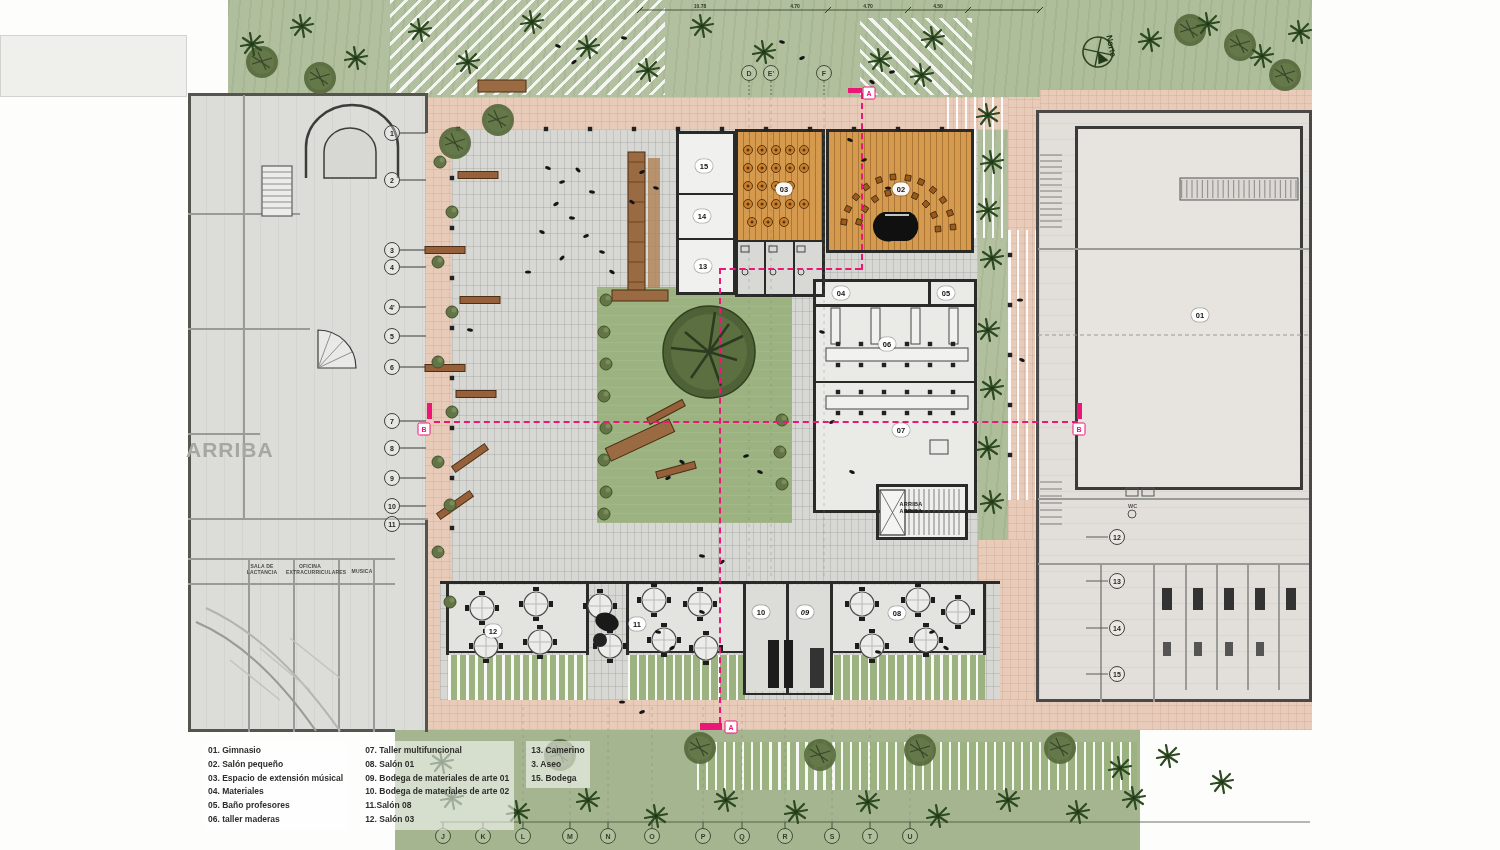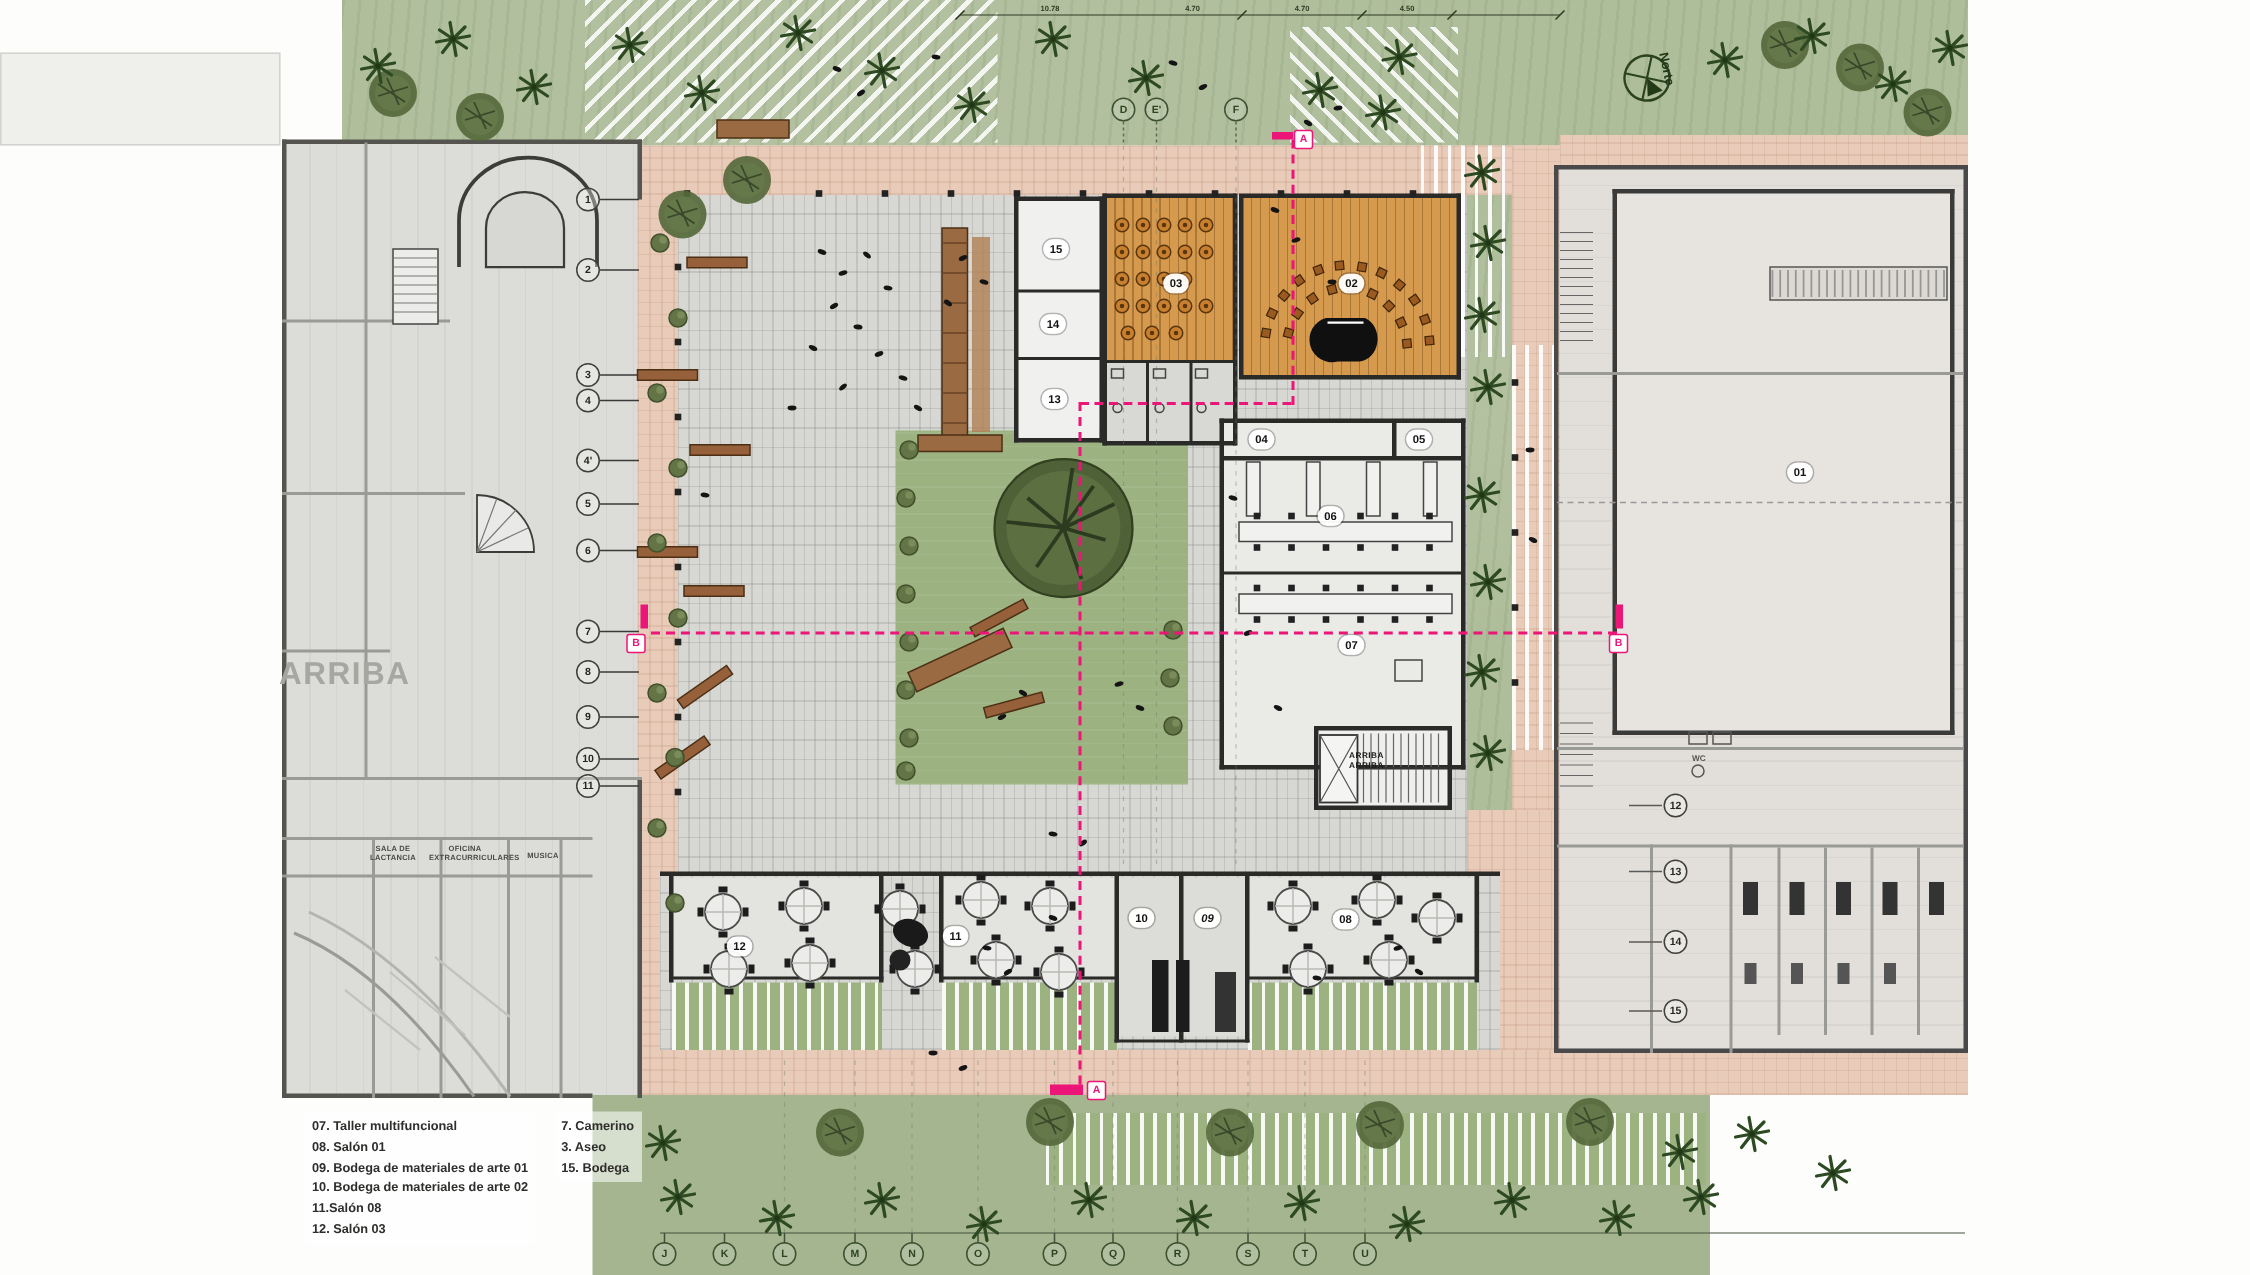--- a/index.html
+++ b/index.html
@@ -685,28 +685,37 @@
 
   <div class="torio">ARRIBA</div>
   <div class="north-label">Norte</div>
   <div class="arriba" style="top:501px">ARRIBA</div>
   <div class="arriba" style="top:508px">ARRIBA</div>
   <div class="wc">WC</div>
 
   <div class="legend">
     <div class="legcol">
 
+    <div class="legitem">01. Gimnasio</div>
+        <div class="legitem">02. Salón pequeño</div>
+        <div class="legitem">03. Espacio de extensión músical</div>
+        <div class="legitem">04. Materiales</div>
+        <div class="legitem">05. Baño profesores</div>
+        <div class="legitem">06. taller maderas</div>
+      </div>
+    <div class="legcol">
+
     <div class="legitem">07. Taller multifuncional</div>
         <div class="legitem">08. Salón 01</div>
         <div class="legitem">09. Bodega de materiales de arte 01</div>
         <div class="legitem">10. Bodega de materiales de arte 02</div>
         <div class="legitem">11.Salón 08</div>
         <div class="legitem">12. Salón 03</div>
       </div>
     <div class="legcol">
 
-    <div class="legitem">7. Camerino</div>
+    <div class="legitem">13. Camerino</div>
         <div class="legitem">3. Aseo</div>
         <div class="legitem">15. Bodega</div>
       </div>
   </div>
 
 </div>
 
 </body></html>

